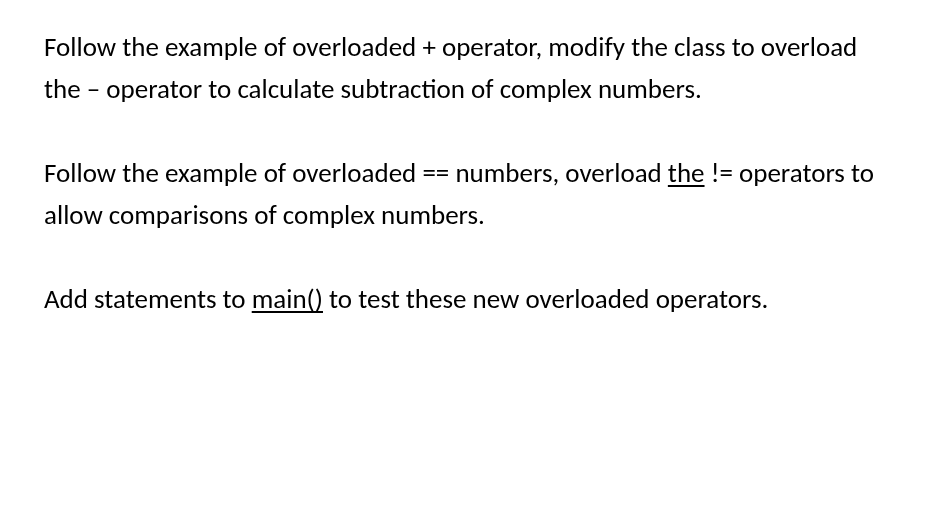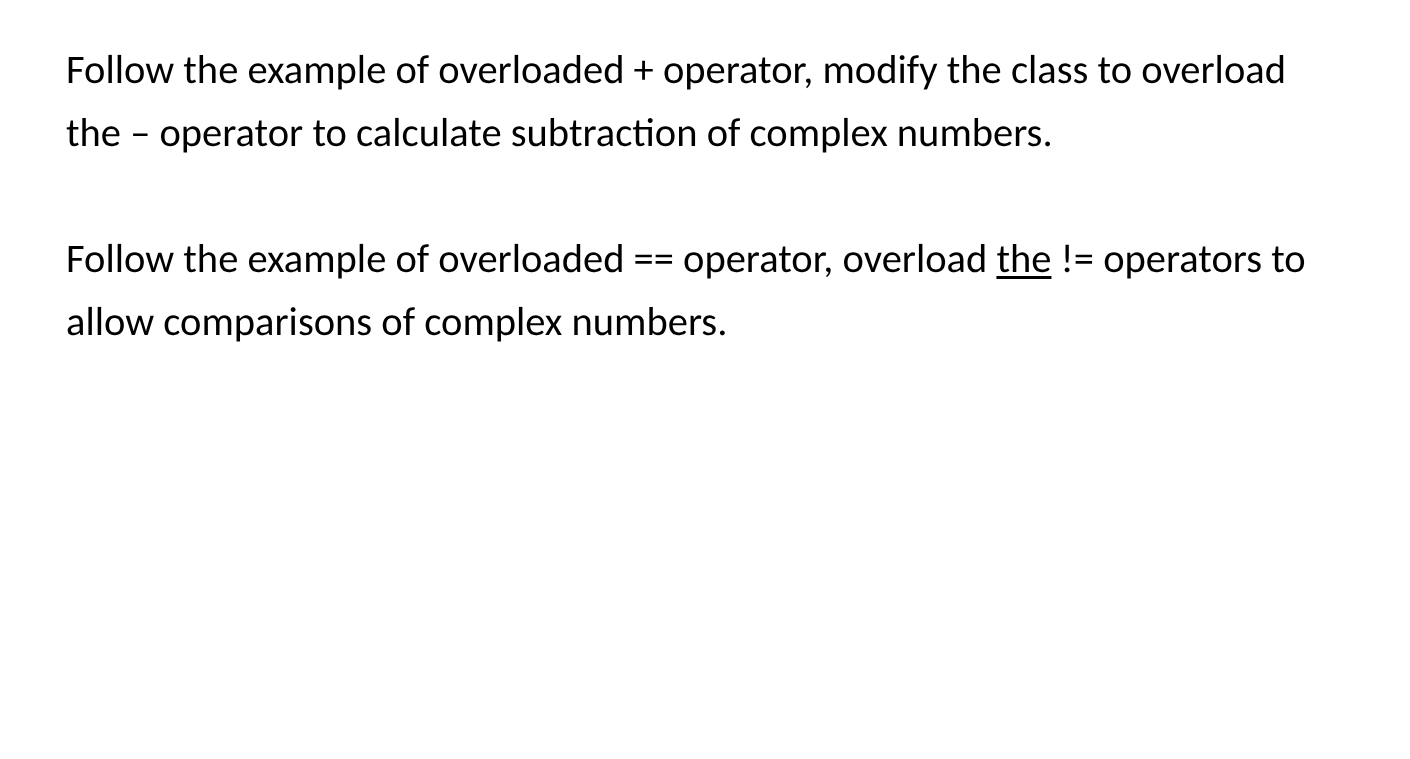--- a/index.html
+++ b/index.html
@@ -37,17 +37,20 @@
 </head>
 <body>
 
 <div class="page">
 
   <p class="para">
     <span>Follow the example of overloaded + operator, modify the class to overload the – operator to calculate subtraction of complex numbers.</span>
   </p>
 
   <p class="para">
-    <span>Follow the example of overloaded == operator, overload </span><span class="wavy">the</span><span> != operators to allow comparisons of complex numbers.</span>
+    <span>Follow the example of overloaded == numbers, overload </span><span class="wavy">the</span><span> != operators to allow comparisons of complex numbers.</span>
   </p>
 
+  <p class="para">
+    <span>Add statements to </span><span class="wavy">main()</span><span> to test these new overloaded operators.</span>
+  </p>
 
 </div>
 
 </body></html>

